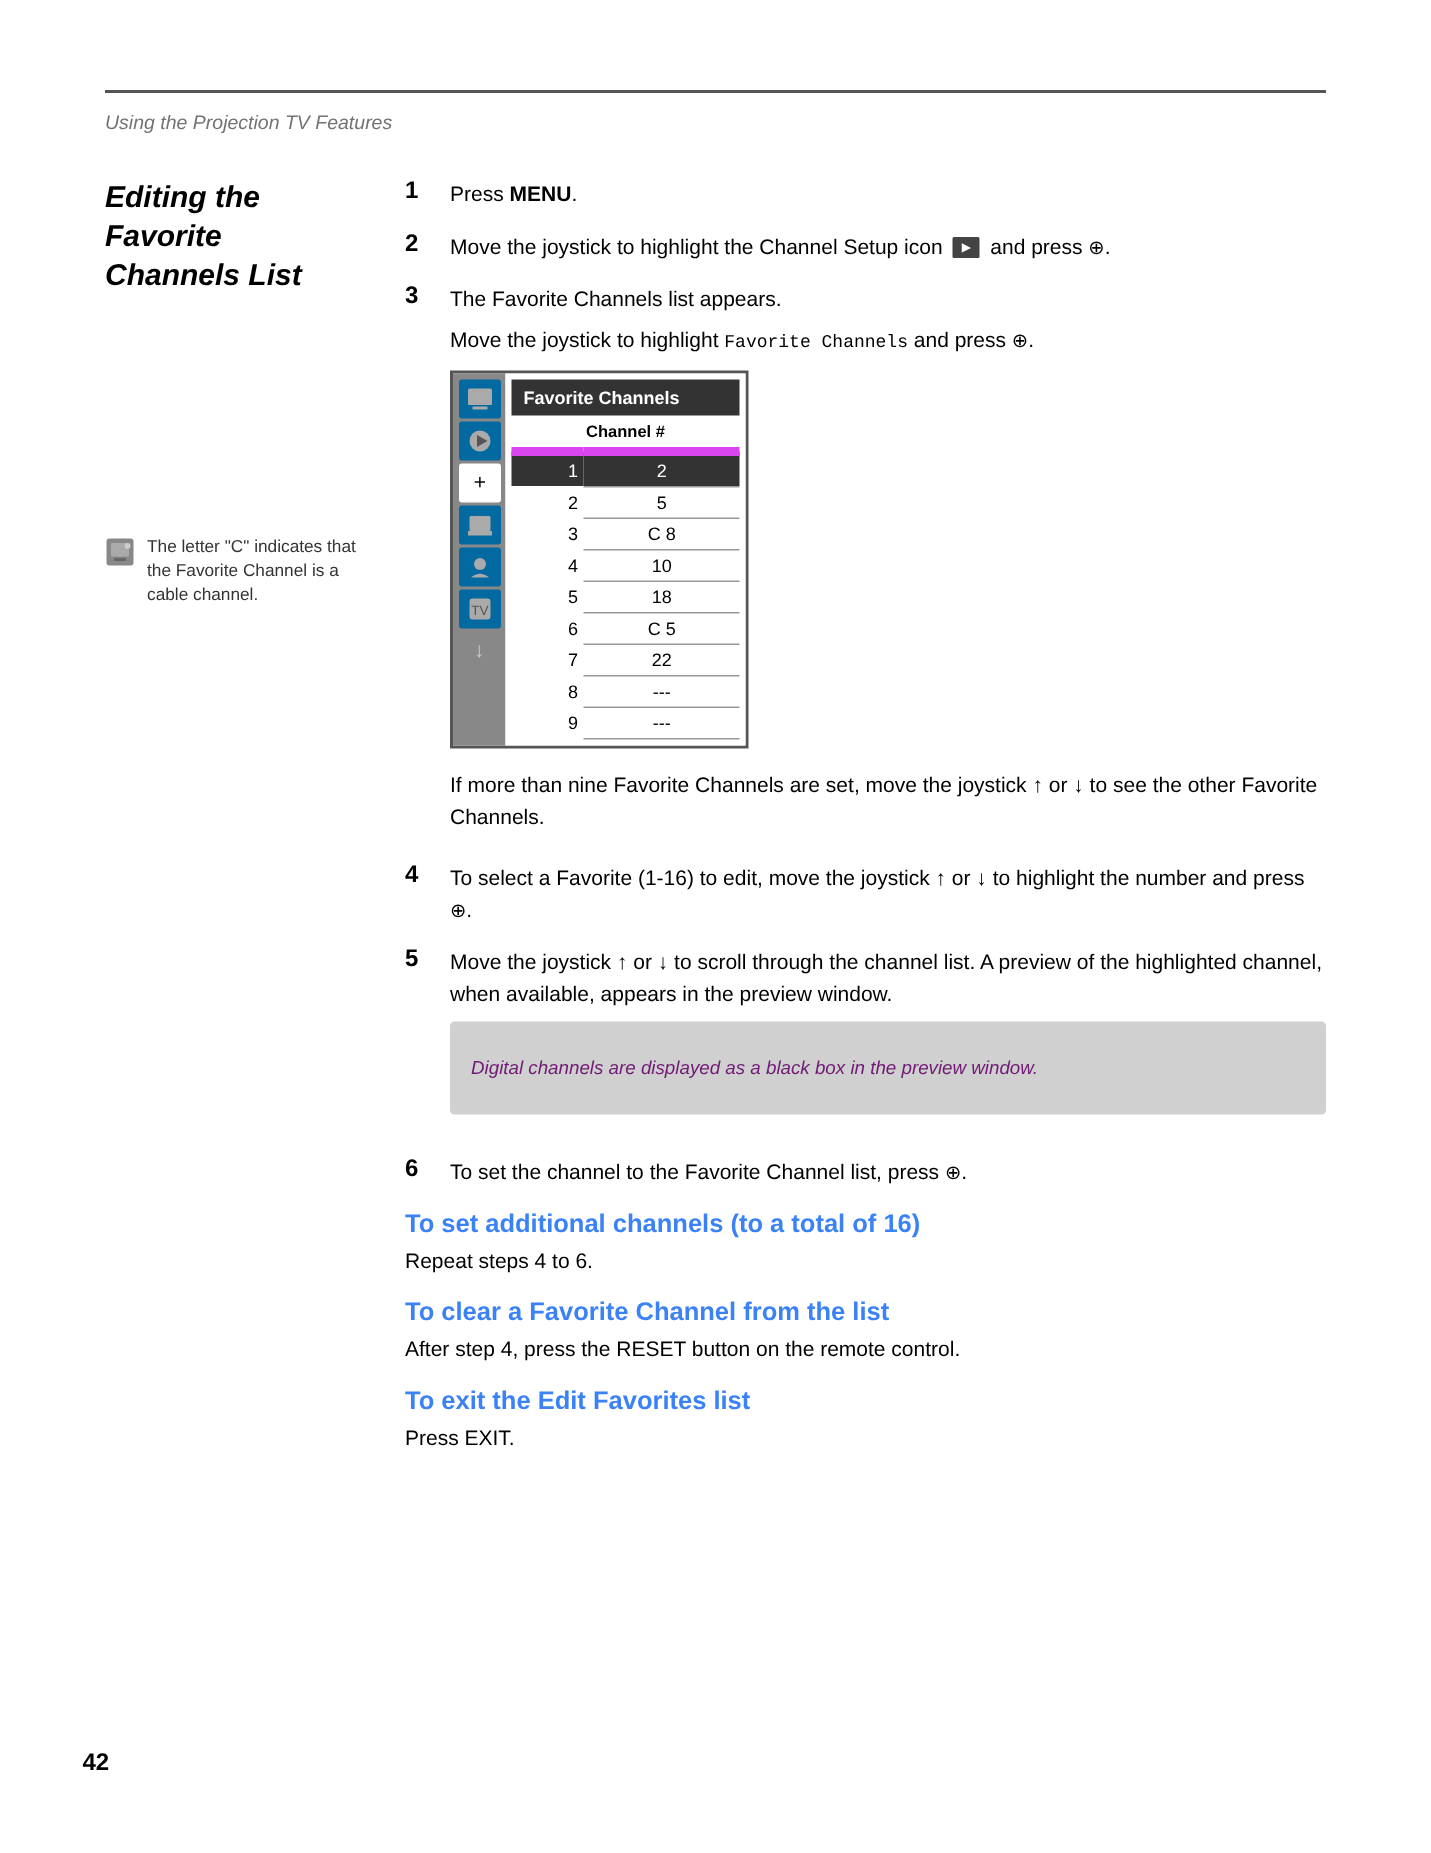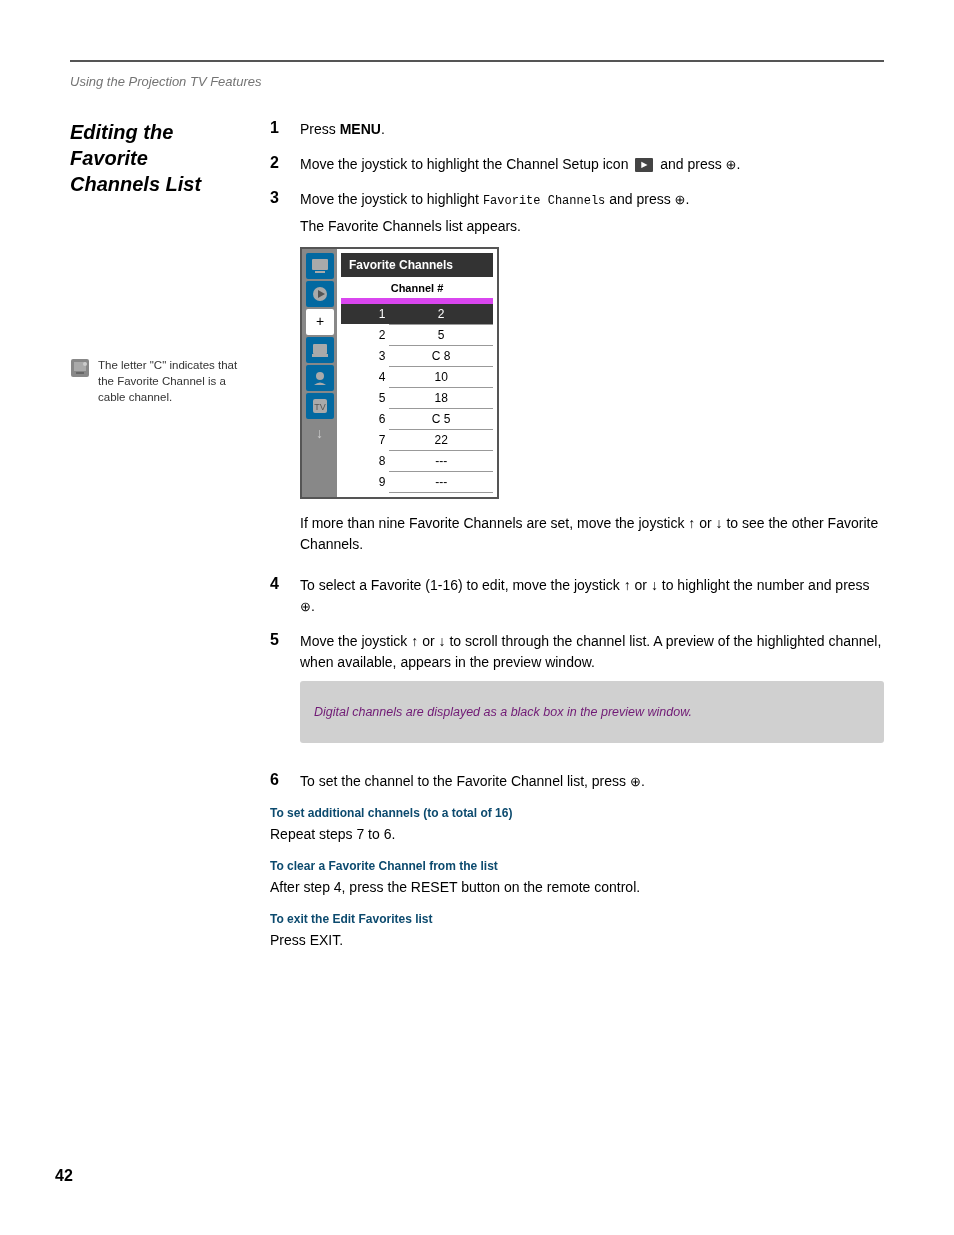--- a/index.html
+++ b/index.html
@@ -216,23 +216,23 @@
       border-radius: 3px;
       padding: 22px 14px;
       font-size: 12.5px;
       color: #701a75;
       margin: 8px 0 14px 0;
       font-style: italic;
     }
 
     
     .sub-heading {
-      color: #0c4a6e;
-      font-weight: bold;
-      font-size: 12px;
+      color: #3b82f6;
+      font-weight: bold;
+      font-size: 17px;
       margin-bottom: 4px;
       margin-top: 14px;
     }
 
     .sub-heading-content {
       margin-bottom: 10px;
       font-size: 14px;
       line-height: 1.5;
       padding-left: 0;
     }
@@ -291,22 +291,22 @@
           Move the joystick to highlight the Channel Setup icon
           
           <span style="display:inline-block;width:18px;height:14px;background:#444;vertical-align:middle;margin:0 3px;border-radius:1px;font-size:8px;color:#fff;text-align:center;line-height:14px;">▶</span>
           and press <span class="circle-plus">⊕</span>.
         </div>
       </div>
 
       <div class="step">
         <span class="step-num">3</span>
         <div class="step-content">
+          <p>The Favorite Channels list appears.</p>
           <p>Move the joystick to highlight <span class="menu-item">Favorite Channels</span> and press <span class="circle-plus">⊕</span>.</p>
-          <p>The Favorite Channels list appears.</p>
 
           <div class="fav-channels-wrap">
             <div class="fav-channels-box">
               <div class="fav-channels-inner">
 
                 <div class="fav-sidebar">
                   <div class="fav-sidebar-icon">
                     <svg width="18" height="18" viewBox="0 0 18 18">
                         <rect x="1" y="2" width="16" height="11" rx="1" fill="#aaa"></rect>
                         <rect x="4" y="14" width="10" height="2" fill="#aaa"></rect>
@@ -418,21 +418,21 @@
 
       <div class="step">
         <span class="step-num">6</span>
         <div class="step-content">
           To set the channel to the Favorite Channel list, press <span class="circle-plus">⊕</span>.
         </div>
       </div>
 
       <div id="sub-sections-container">
           <div class="sub-heading">To set additional channels (to a total of 16)</div>
-          <div class="sub-heading-content">Repeat steps 7 to 6.</div>
+          <div class="sub-heading-content">Repeat steps 4 to 6.</div>
           <div class="sub-heading">To clear a Favorite Channel from the list</div>
           <div class="sub-heading-content">After step 4, press the RESET button on the remote control.</div>
           <div class="sub-heading">To exit the Edit Favorites list</div>
           <div class="sub-heading-content">Press EXIT.</div>
         </div>
 
     </div>
   </div>
 
   <div class="page-number">42</div>

